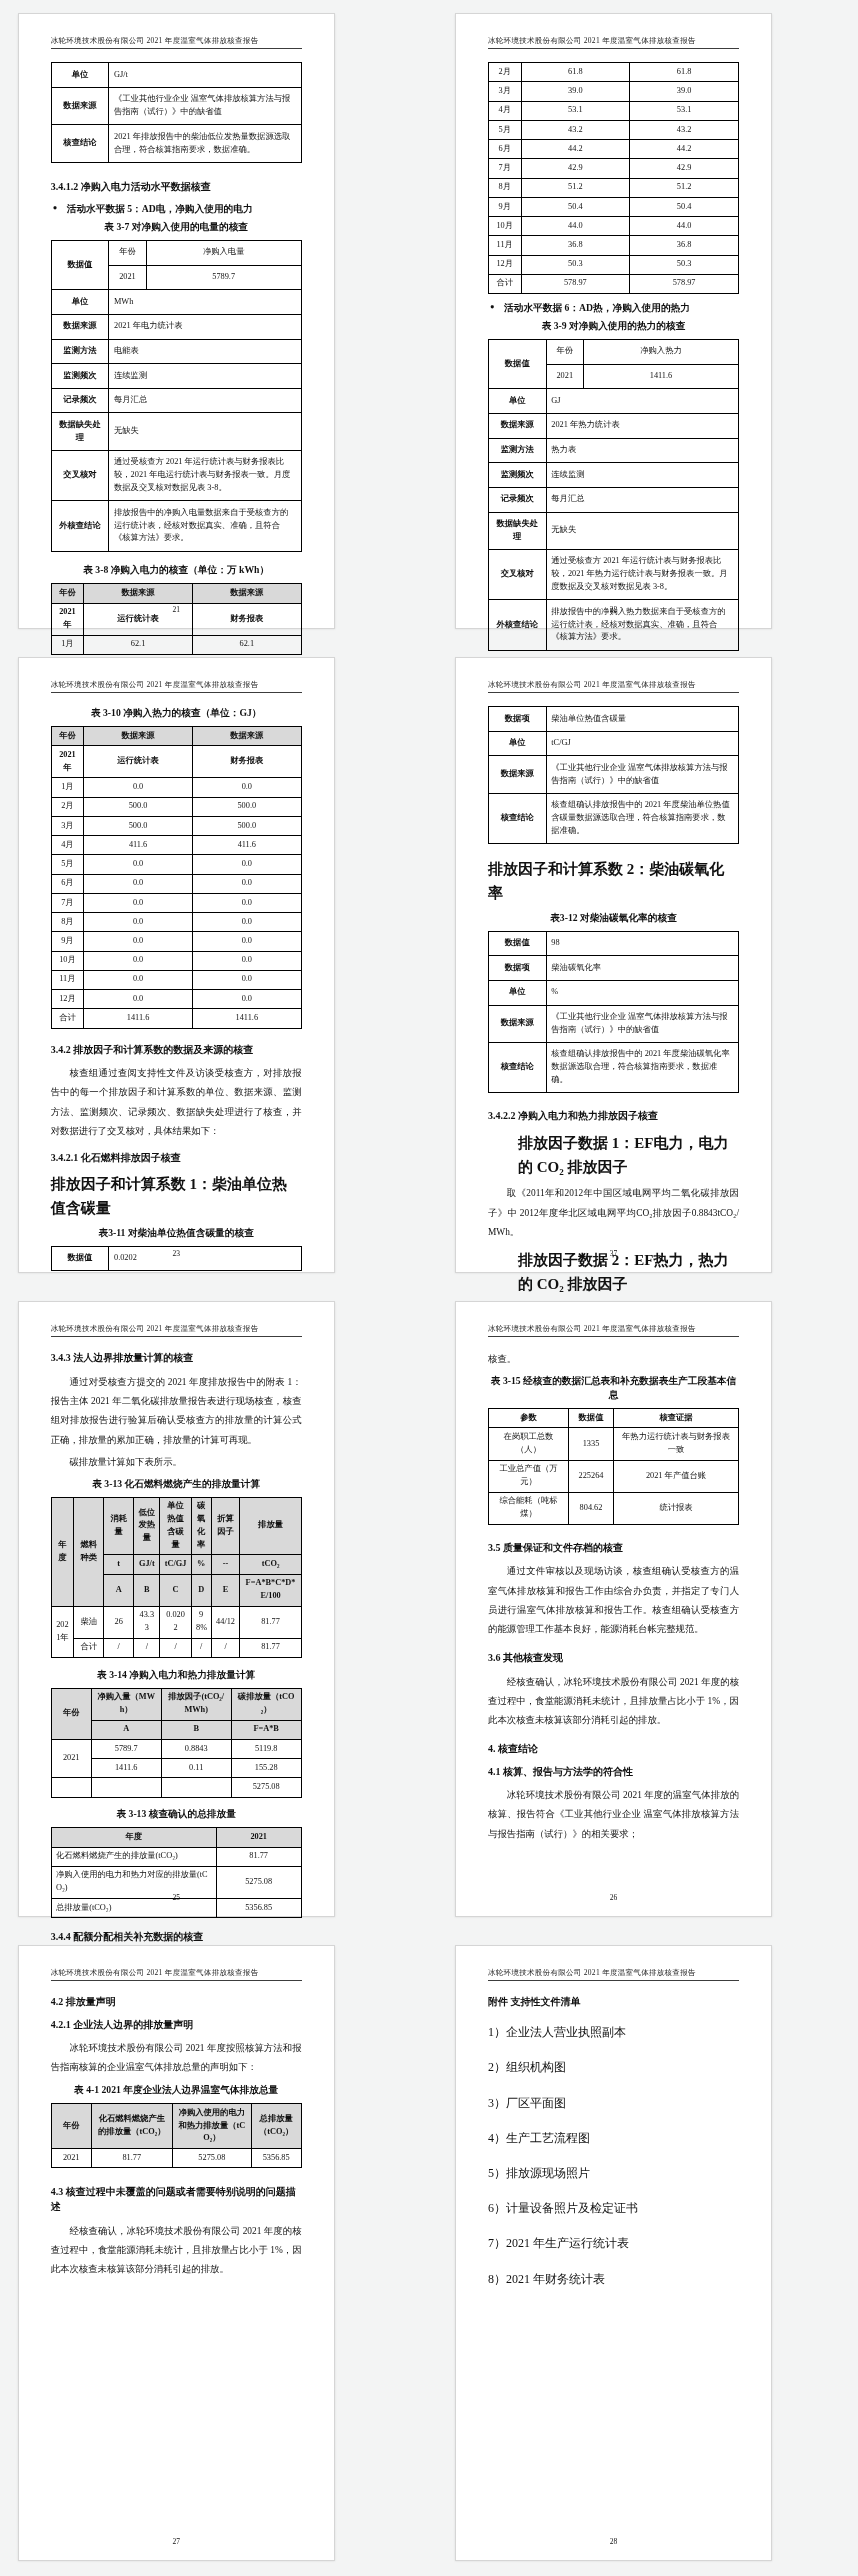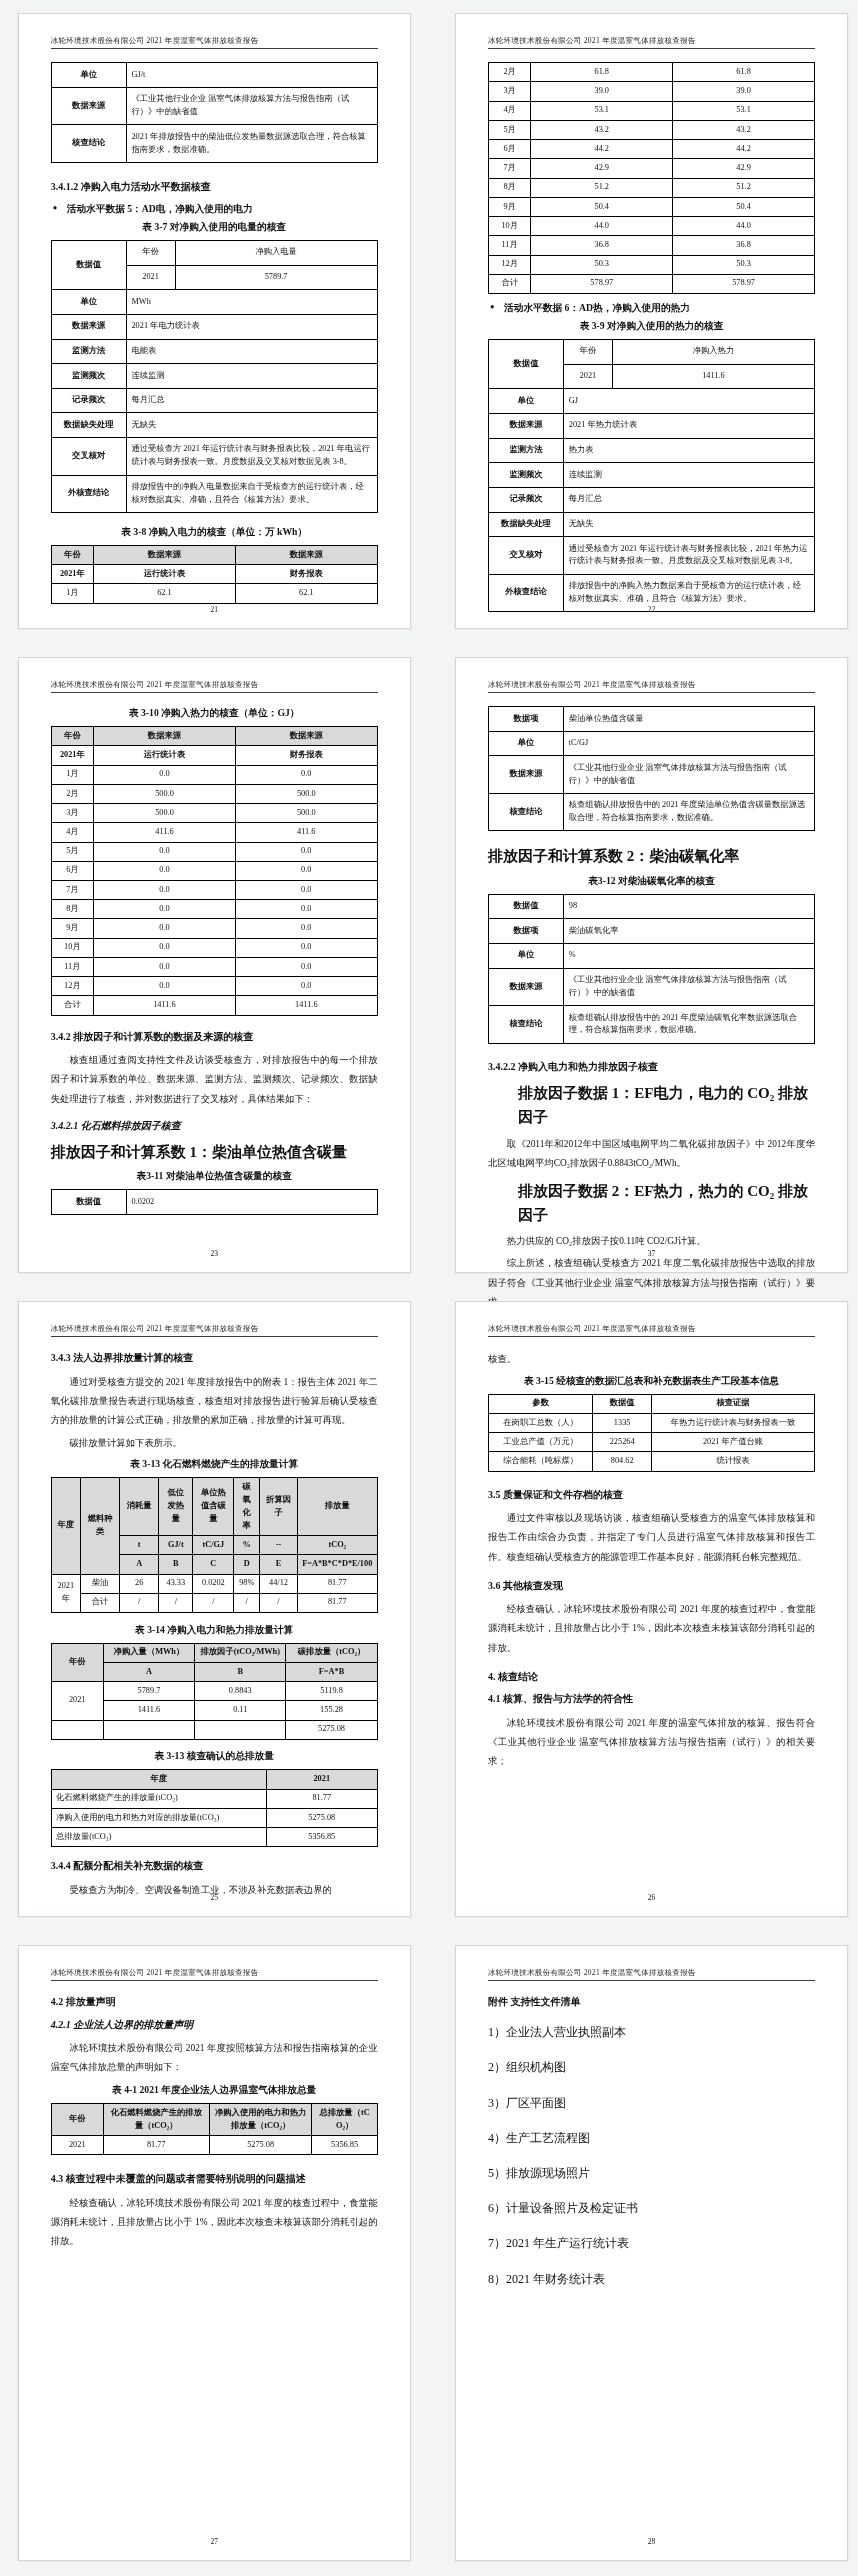--- a/index.html
+++ b/index.html
@@ -9,21 +9,21 @@
     --line:#000000;
   }
   html,body{margin:0;padding:0;}
   body{
     width:859px;height:2576px;position:relative;overflow:hidden;
     background:var(--canvas-bg);
     font-family:"Liberation Serif","DejaVu Serif",serif;
     color:#111;
   }
   .page{
-    position:absolute;width:393px;height:616px;box-sizing:border-box;
+    position:absolute;width:317px;height:616px;box-sizing:border-box;
     background:var(--page-bg);
     border:0.5px solid #d5d5d5;
     box-shadow:0 0.5px 2.1px rgba(0,0,0,.10);
     padding:21.5px 32px 18px 32px;
   }
   .page-header{
     font-size:7.5px;letter-spacing:0.3px;color:#222;
     padding-bottom:2.7px;border-bottom:1.1px solid #3c3c3c;margin-bottom:13px;
     white-space:nowrap;
   }
@@ -365,21 +365,21 @@
           </tr>
           <tr>
             <td>合计</td>
             <td>1411.6</td>
             <td>1411.6</td>
           </tr>
         </tbody>
       </table>
       <div class="h1" style="margin-top: 13px;">3.4.2  排放因子和计算系数的数据及来源的核查</div>
       <p class="para ind">核查组通过查阅支持性文件及访谈受核查方，对排放报告中的每一个排放因子和计算系数的单位、数据来源、监测方法、监测频次、记录频次、数据缺失处理进行了核查，并对数据进行了交叉核对，具体结果如下：</p>
-      <div class="h1" style="margin-top: 8.6px; font-style: italic;">3.4.2.1 化石燃料排放因子核查</div>
+      <div class="h1" style="margin-top: 8.6px;">3.4.2.1 化石燃料排放因子核查</div>
       <div class="bline" style="margin-top: 5.4px;">排放因子和计算系数 1：柴油单位热值含碳量</div>
       <div class="caption" style="margin-top: 3.2px;">表3-11   对柴油单位热值含碳量的核查</div>
       <table class="doc-table t-kv">
         <colgroup>
           <col style="width: 23%;">
           <col style="width: 77%;">
         </colgroup>
         <tbody>
           <tr>
             <td class="b">数据值</td>
@@ -624,21 +624,21 @@
       <div class="h1" style="margin-top: 10.7px;">3.6  其他核查发现</div>
       <p class="para ind">经核查确认，冰轮环境技术股份有限公司 2021 年度的核查过程中，食堂能源消耗未统计，且排放量占比小于 1%，因此本次核查未核算该部分消耗引起的排放。</p>
       <div class="h1" style="margin-top: 10.7px;">4.  核查结论</div>
       <div class="h1" style="margin-top: 5.4px;">4.1 核算、报告与方法学的符合性</div>
       <p class="para ind">冰轮环境技术股份有限公司 2021 年度的温室气体排放的核算、报告符合《工业其他行业企业  温室气体排放核算方法与报告指南（试行）》的相关要求；</p>
       <div class="page-number">26</div>
     </div>
     <div class="page" style="left: 17.7px; top: 1945px;">
       <div class="page-header">冰轮环境技术股份有限公司 2021 年度温室气体排放核查报告</div>
       <div class="h1" style="margin-top: 8.6px;">4.2  排放量声明</div>
-      <div class="h1" style="margin-top: 4.3px; font-style: italic;">4.2.1   企业法人边界的排放量声明</div>
+      <div class="h1" style="margin-top: 4.3px;">4.2.1   企业法人边界的排放量声明</div>
       <p class="para ind">冰轮环境技术股份有限公司 2021 年度按照核算方法和报告指南核算的企业温室气体排放总量的声明如下：</p>
       <div class="caption" style="margin-top: 5.4px;">表 4-1   2021 年度企业法人边界温室气体排放总量</div>
       <table class="doc-table t-grid">
         <colgroup>
           <col style="width: 16%;">
           <col style="width: 32.5%;">
           <col style="width: 31.5%;">
           <col style="width: 20%;">
         </colgroup>
         <tbody>

